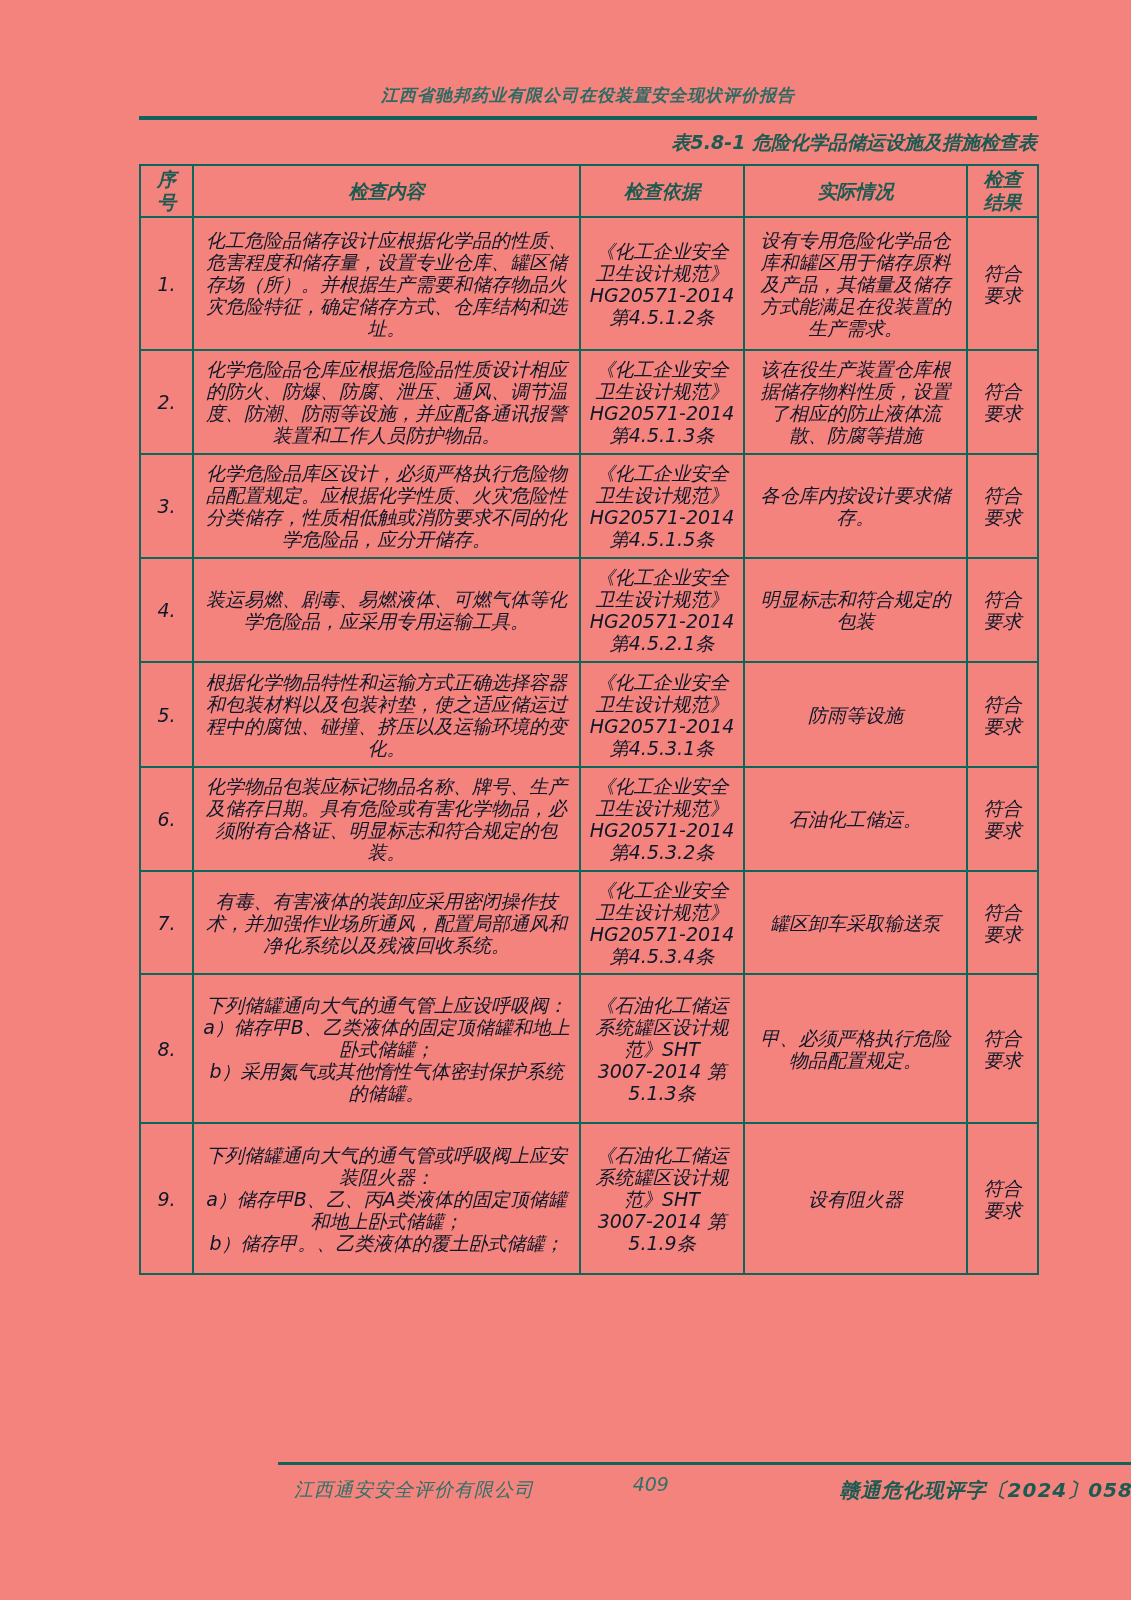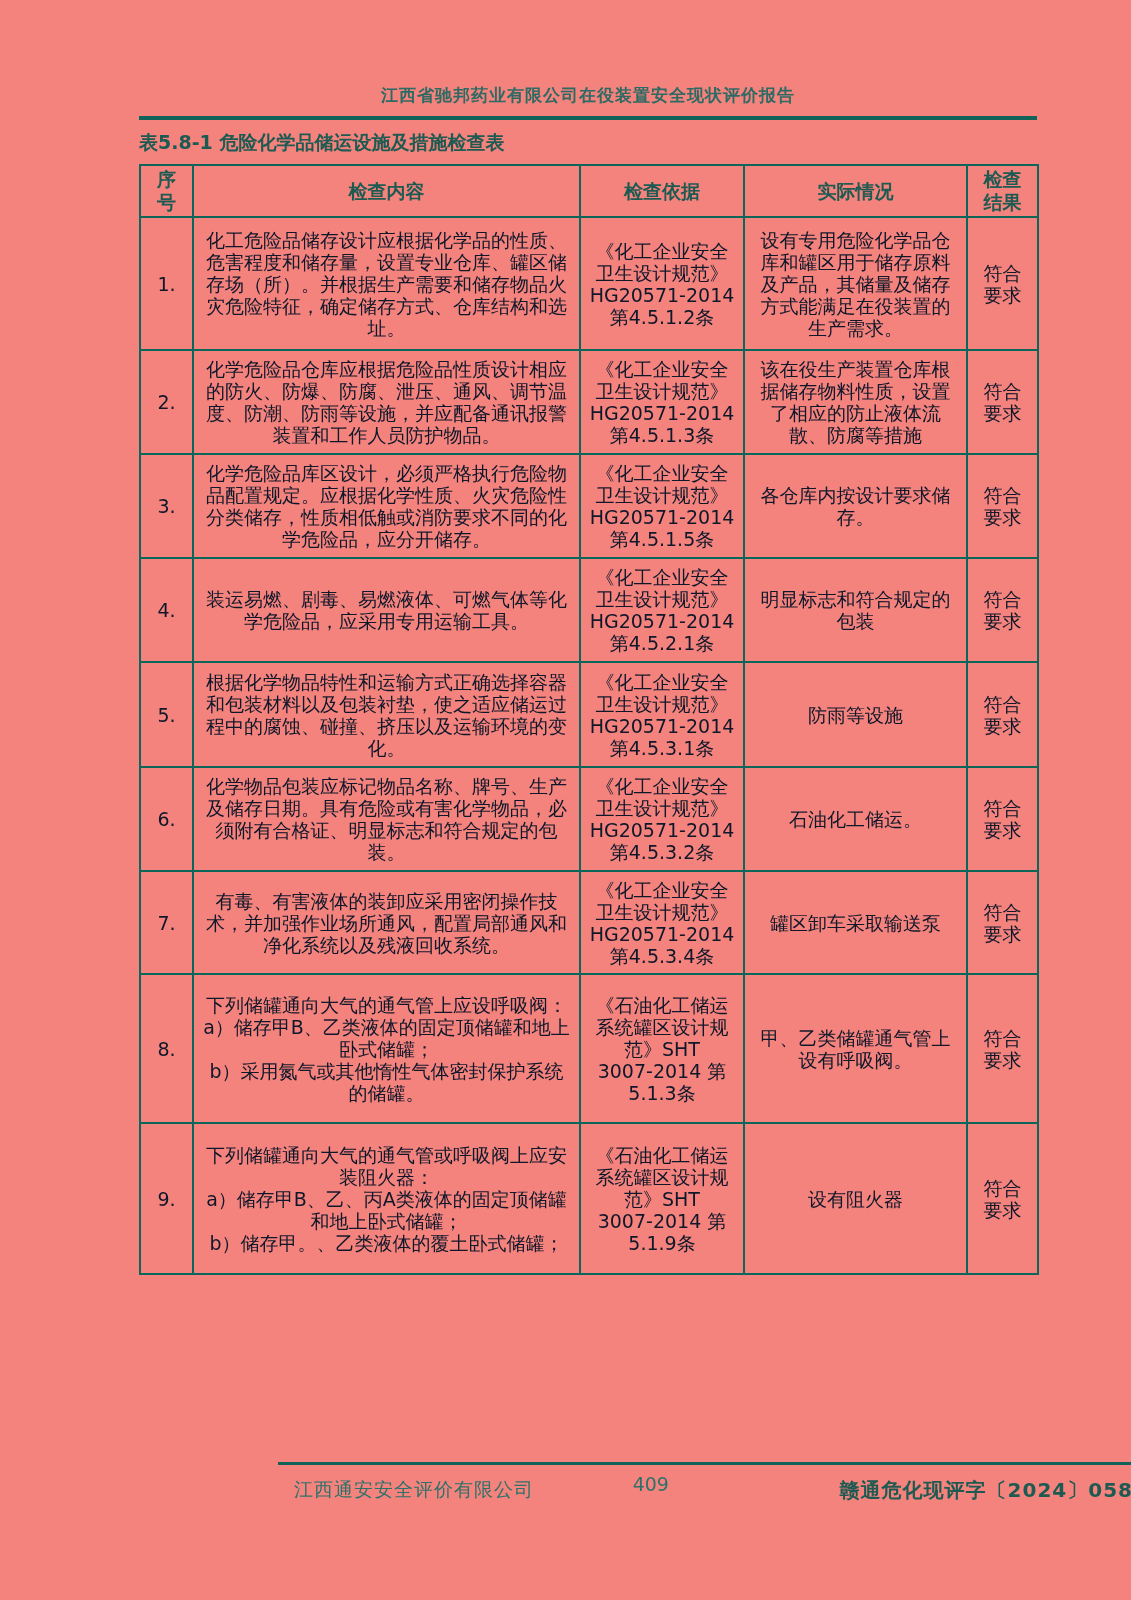--- a/index.html
+++ b/index.html
@@ -8,20 +8,21 @@
     background:#f4837d;
     font-family:"DejaVu Sans",sans-serif;
     color:#35706a;
     overflow:hidden;
   }
   .page{
     position:relative;
     width:898px;
     margin:0 0 0 139px;
     padding-top:84px;
+    font-style:italic;
   }
   
   .running-header{
     text-align:center;
     font-size:17px;
     font-weight:600;
     color:#2c6a63;
     letter-spacing:1px;
   }
   .header-rule{
@@ -34,21 +35,21 @@
   .body-paragraph{
     margin-top:22px;
     font-size:27px;
     line-height:46px;
     color:#2f716a;
     white-space:pre-line;
     letter-spacing:1px;
   }
   
   .table-title{
-    text-align:left;
+    text-align:right;
     font-size:19px;
     font-weight:bold;
     color:#1d5a52;
     margin:10px 0 8px 0;
   }
   
   table.check-table{
     border-collapse:collapse;
     width:898px;
     table-layout:fixed;
@@ -224,21 +225,21 @@
         <tr>
     <td class="col-no">8.</td>
     <td class="col-content">下列储罐通向大气的通气管上应设呼吸阀：
 a）储存甲B、乙类液体的固定顶储罐和地上卧式储罐；
 b）采用氮气或其他惰性气体密封保护系统的储罐。</td>
     <td class="col-basis">《石油化工储运
 系统罐区设计规
 范》SHT
 3007-2014 第
 5.1.3条</td>
-    <td class="col-actual">甲、乙类储罐通气管上设有呼吸阀。</td>
+    <td class="col-actual">甲、必须严格执行危险物品配置规定。</td>
     <td class="col-result">符合要求</td>
   </tr>
         <tr>
     <td class="col-no">9.</td>
     <td class="col-content">下列储罐通向大气的通气管或呼吸阀上应安装阻火器：
 a）储存甲B、乙、丙A类液体的固定顶储罐和地上卧式储罐；
 b）储存甲。、乙类液体的覆土卧式储罐；</td>
     <td class="col-basis">《石油化工储运
 系统罐区设计规
 范》SHT

